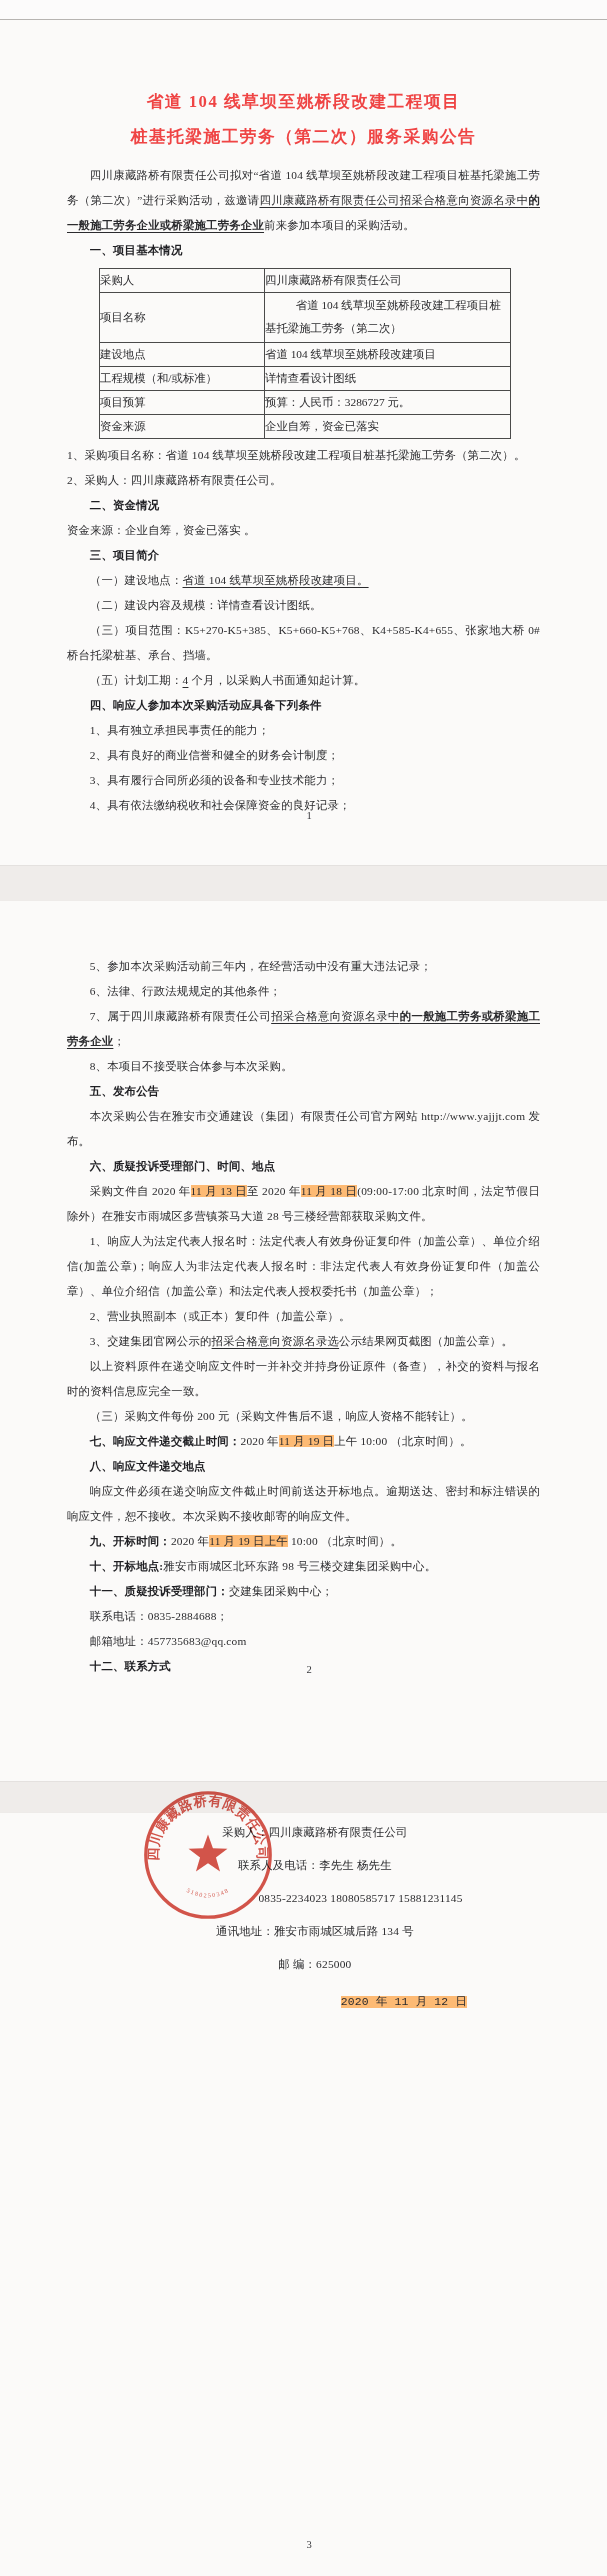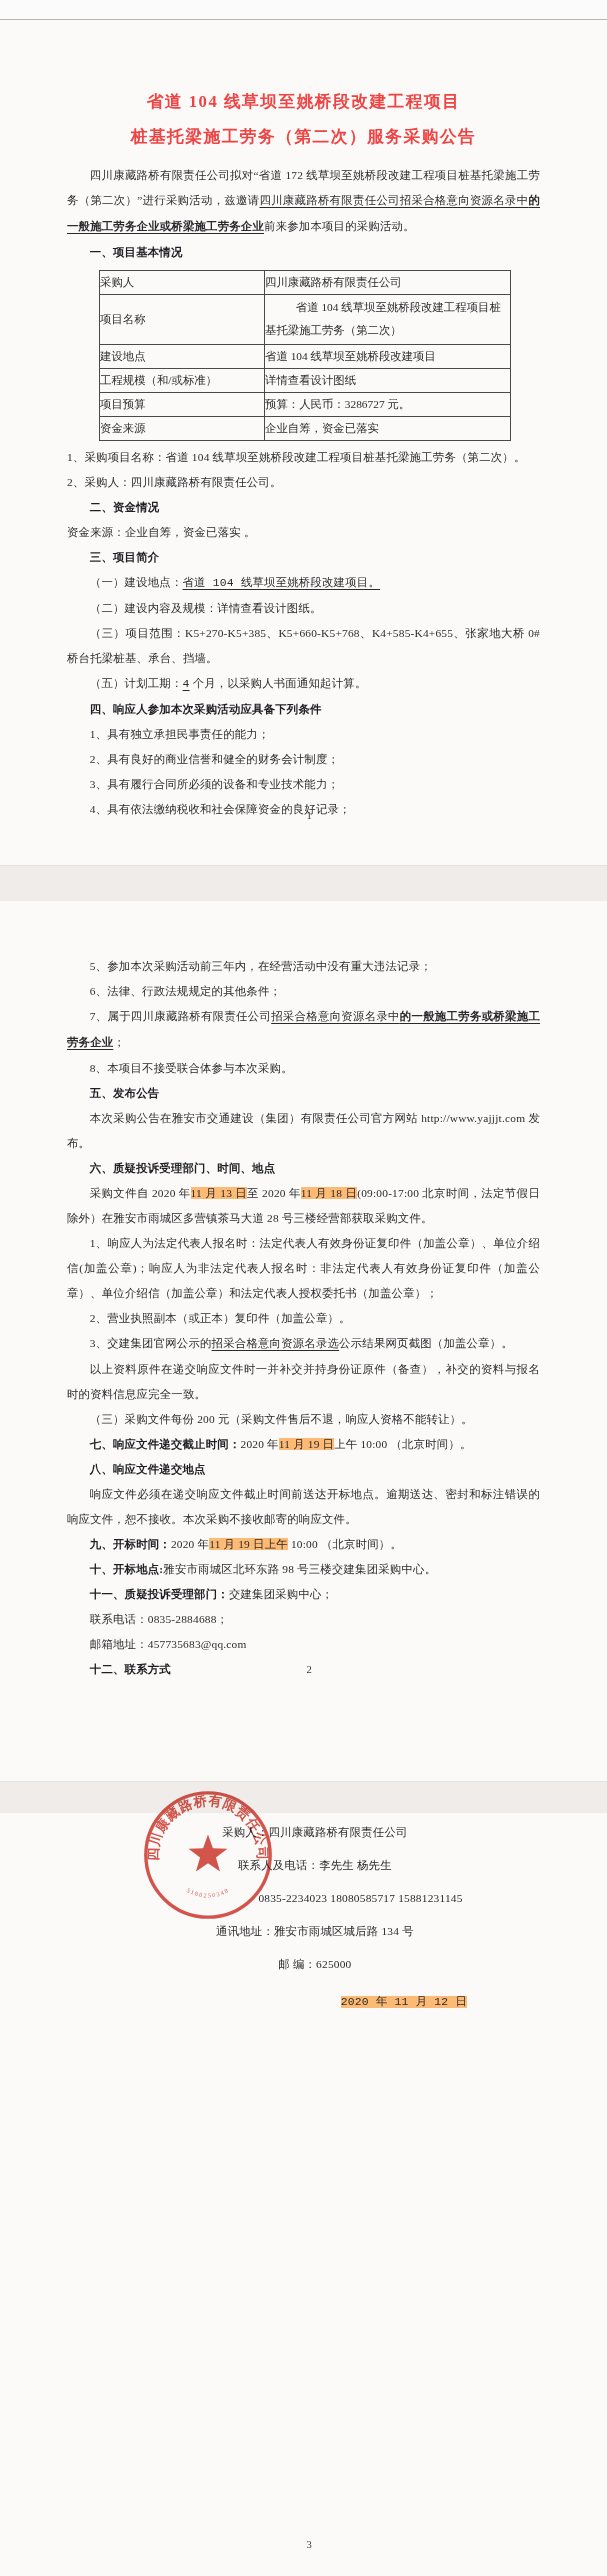--- a/index.html
+++ b/index.html
@@ -13,21 +13,21 @@
   .pagegap2{height:30px;}
   .topstrip{height:19px;background:#fcfbfb;border-bottom:1.5px solid #b7b4b1;}
   .doc-title{margin:64px 0 0 0;text-align:center;font-weight:bold;font-size:16.7px;line-height:35px;letter-spacing:1.5px;color:#ef4444;}
   .content{padding:0 67px;}
   .p{margin:0;font-size:11.4px;line-height:25px;text-align:justify;letter-spacing:0.2px;}
   .page2 .p{line-height:25px;}
   .page3 .p{line-height:33px;text-align:center;}
   .ind{text-indent:2em;}
   .hd{font-weight:bold;color:#1f1f23;}
   .b{font-weight:bold;}
-  .u{text-decoration:underline;text-underline-offset:3px;font-family:Liberation Mono, monospace;}
+  .u{text-decoration:underline;text-underline-offset:3px;}
   .hl{background:#fdba74;}
   table.info{border-collapse:collapse;margin:4.6px 0 4.6px 32px;width:412px;table-layout:fixed;}
   table.info td{border:0.8px solid #4a4a4a;font-size:11.4px;vertical-align:middle;padding:0;}
   td.lbl{width:165px;height:24px;padding-left:42px;box-sizing:border-box;}
   td.val{padding-left:18px;}
   td.val2{padding:3px 7.6px 3px 6px;text-indent:2.7em;line-height:23.5px;}
   tr.tall td{height:49px;}
   .pageno{position:absolute;left:11.4px;right:0;text-align:center;font-size:10.6px;color:#3a3a3e;}
   .pn1{bottom:44px;} .pn2{bottom:106px;} .pn3{bottom:29px;}
   .phones{padding-left:114px;}
@@ -39,21 +39,21 @@
 
 <div class="scan">
 
   <div class="page page1">
     <div class="topstrip"></div>
     <div class="doc-title">
       <div>省道 104 线草坝至姚桥段改建工程项目</div>
       <div>桩基托梁施工劳务（第二次）服务采购公告</div>
     </div>
     <div class="content">
-      <p class="p ind" style="margin-top:9px;"><span>四川康藏路桥有限责任公司拟对“省道 172 线草坝至姚桥段改建工程项目桩基托梁施工劳务（第二次）”进行采购活动，兹邀请</span><span class="u">四川康藏路桥有限责任公司招采合格意向资源名录中</span><span class="u b">的一般施工劳务企业或桥梁施工劳务企业</span><span>前来参加本项目的采购活动。</span></p>
+      <p class="p ind" style="margin-top:9px;"><span>四川康藏路桥有限责任公司拟对“省道 104 线草坝至姚桥段改建工程项目桩基托梁施工劳务（第二次）”进行采购活动，兹邀请</span><span class="u">四川康藏路桥有限责任公司招采合格意向资源名录中</span><span class="u b">的一般施工劳务企业或桥梁施工劳务企业</span><span>前来参加本项目的采购活动。</span></p>
       <p class="p ind hd">一、项目基本情况</p>
 
       <table class="info">
         <tbody>
           <tr>
             <td class="lbl">采购人</td>
             <td class="val">四川康藏路桥有限责任公司</td>
           </tr>
           <tr class="tall">
             <td class="lbl">项目名称</td>

